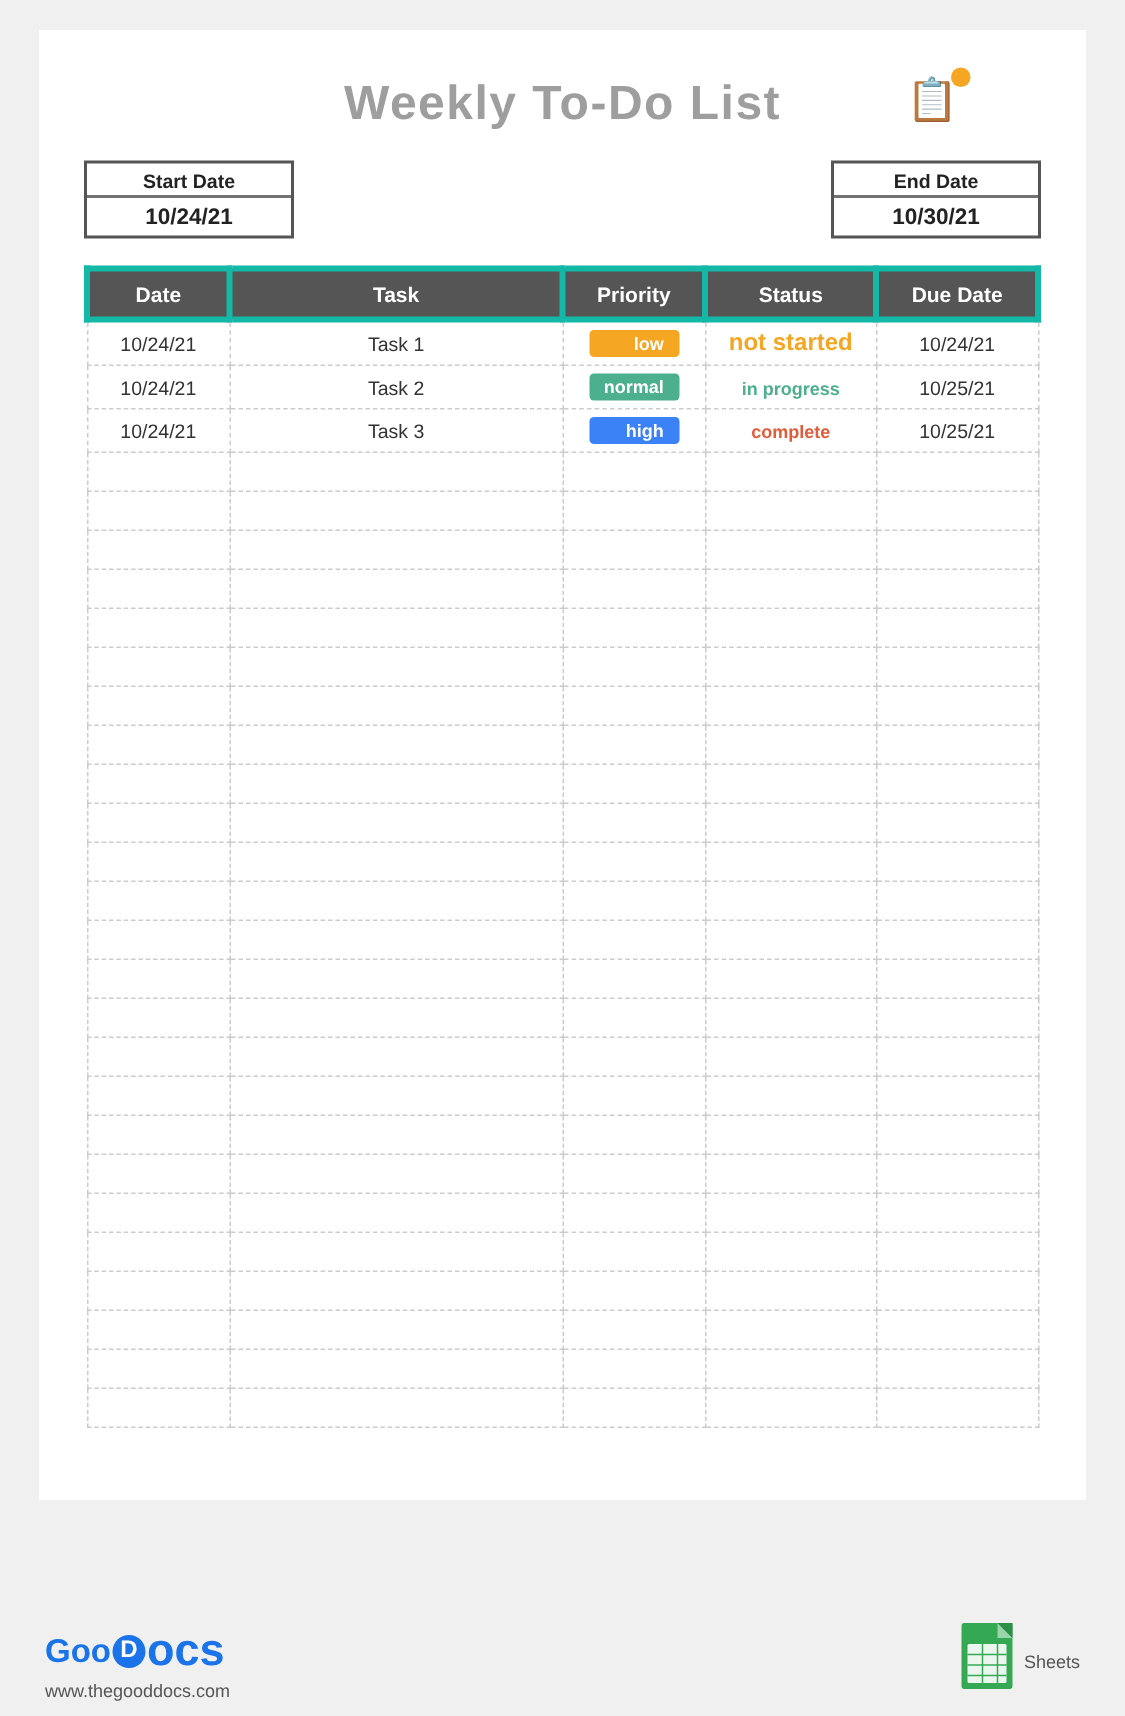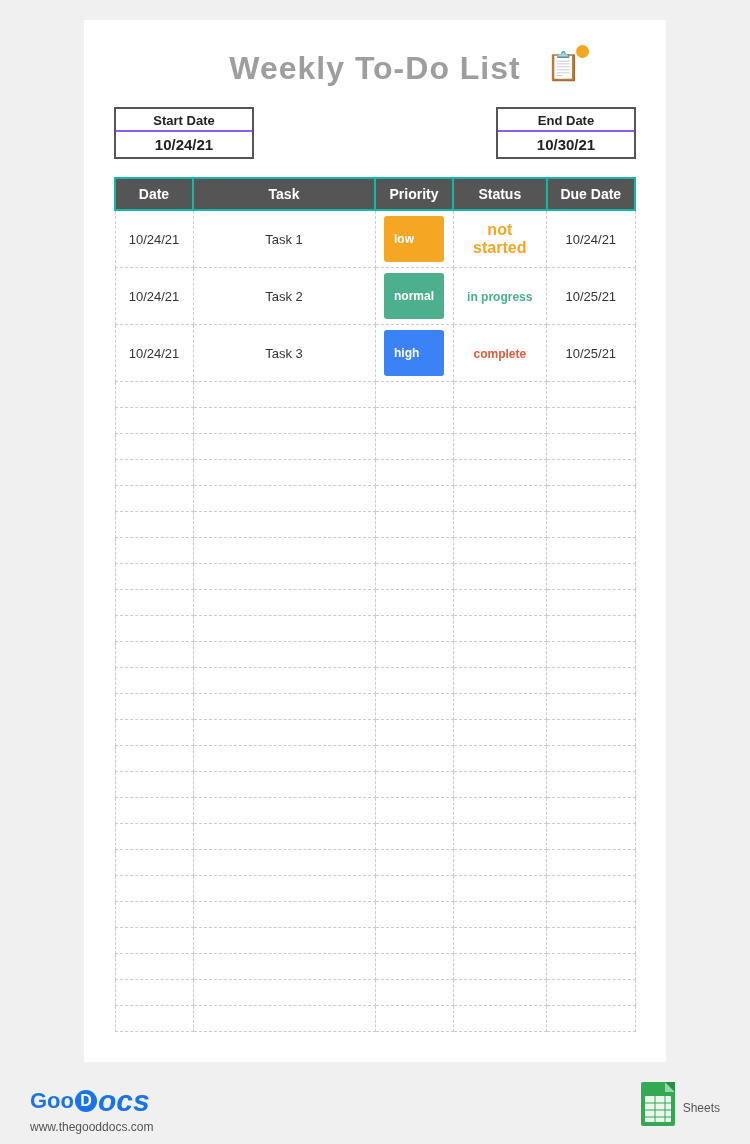--- a/index.html
+++ b/index.html
@@ -8,21 +8,21 @@
       font-family: Arial, sans-serif;
       width: 750px;
       min-height: 1144px;
       display: flex;
       flex-direction: column;
       align-items: center;
       padding: 20px 0 0 0;
     }
     .page {
       background: #fff;
-      width: 582px;
+      width: 698px;
       min-height: 980px;
       padding: 30px 30px 30px 30px;
       position: relative;
     }
     .header {
       text-align: center;
       margin-bottom: 20px;
       position: relative;
     }
     .title {
@@ -38,63 +38,63 @@
     }
     .date-box {
       border: 2px solid #555;
       text-align: center;
       width: 140px;
     }
     .date-label {
       font-weight: bold;
       font-size: 13px;
       padding: 4px 0 2px 0;
-      border-bottom: 2px solid #8b5cf6;
+      border-bottom: 2px solid #737373;
       color: #222;
     }
     .date-value {
       font-size: 15px;
       font-weight: bold;
       padding: 4px 0;
       color: #222;
     }
     table {
       width: 100%;
       border-collapse: collapse;
       font-size: 13px;
     }
     thead tr th {
       background: #555;
       color: #fff;
       padding: 7px 4px;
       font-weight: bold;
       font-size: 14px;
-      border: 2px solid #14b8a6;
+      border: 4px solid #14b8a6;
       text-align: center;
     }
     tbody tr td {
       padding: 5px 6px;
       border: 1px dashed #ccc;
       text-align: center;
       color: #333;
       font-size: 13px;
       height: 24px;
     }
     tbody tr td.task-col {
       text-align: center;
     }
     .priority-badge {
       display: inline-block;
-      padding: 16px 10px;
+      padding: 2px 10px;
       border-radius: 3px;
       color: #fff;
       font-size: 12px;
       font-weight: bold;
       min-width: 60px;
-      text-align: left;
+      text-align: right;
     }
     .priority-low { background: #f5a623; }
     .priority-normal { background: #4caf8e; }
     .priority-high { background: #3b82f6; }
     .status-not-started { color: #f5a623; font-weight: bold; font-size: 16px; margin-top: 23px; }
     .status-in-progress { color: #4caf8e; font-weight: bold; font-size: 12px; }
     .status-complete { color: #e05c3a; font-weight: bold; font-size: 12px; }
     .footer {
       width: 750px;
       display: flex;
@@ -364,21 +364,21 @@
 </div>
 
 <div class="footer">
   <div class="footer-logo">
     <div style="display:flex;align-items:center;">
       <span style="font-size:22px;font-weight:bold;color:#1a73e8;font-family:Arial,sans-serif;">Goo</span>
 
       <span style="display:inline-block;width:22px;height:22px;background:#1a73e8;border-radius:50%;margin:0 1px;position:relative;top:0px;">
         <span style="color:#fff;font-weight:bold;font-size:16px;position:absolute;top:50%;left:50%;transform:translate(-50%,-52%);">D</span>
       </span>
-      <span style="font-size:30px;font-weight:bold;color:#1a73e8;font-family:Arial,sans-serif;font-style:italic;">ocs</span>
+      <span style="font-size:30px;font-weight:bold;color:#1a73e8;font-family:Arial,sans-serif;">ocs</span>
     </div>
     <div style="font-size:12px;color:#555;margin-top:2px;">www.thegooddocs.com</div>
   </div>
 
   <div class="sheets-svg-wrapper">
     <svg width="44" height="54" viewBox="0 0 44 54">
 
       <rect x="2" y="2" width="34" height="44" rx="2" ry="2" fill="#34a853"></rect>
 
       <polygon points="26,2 36,12 26,12" fill="#fff" opacity="0.5"></polygon>

